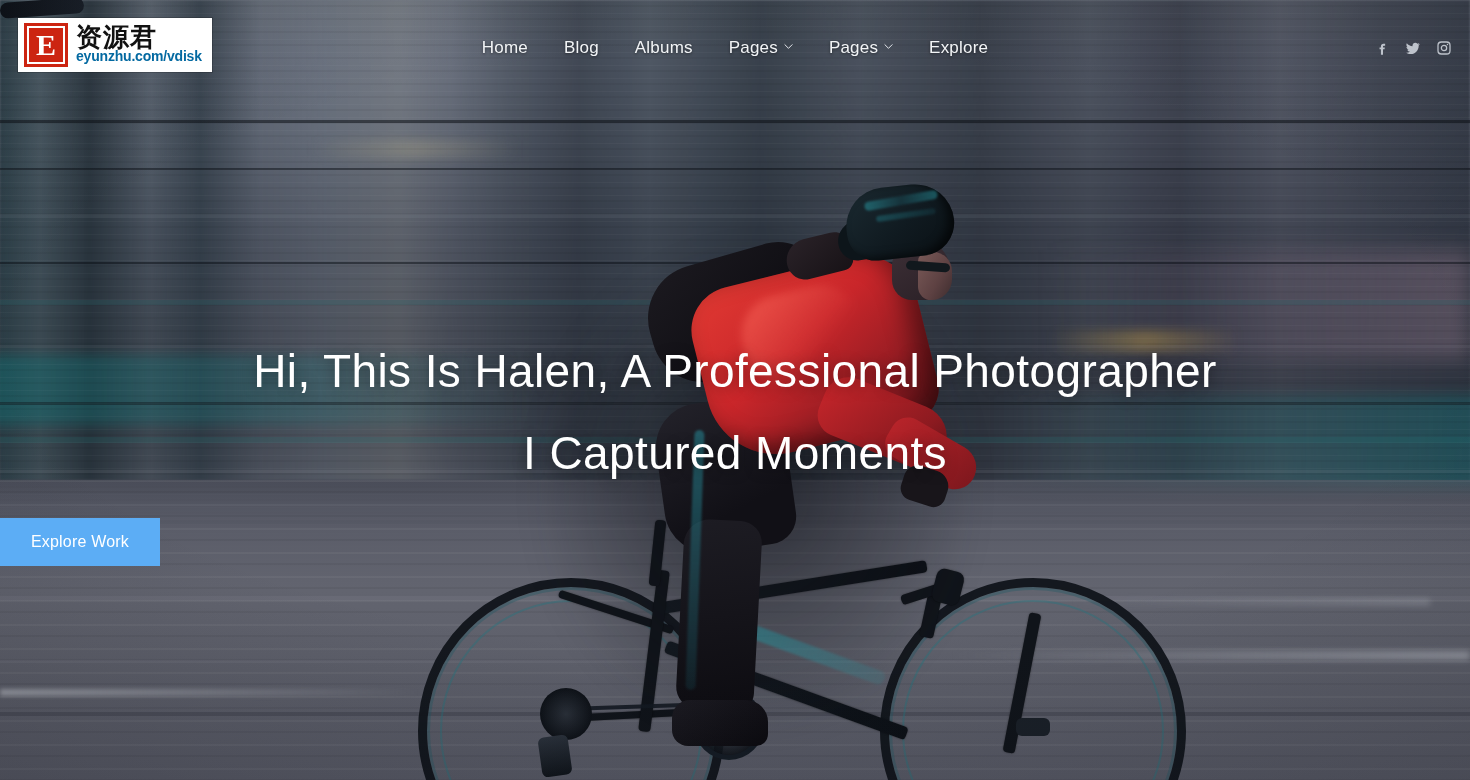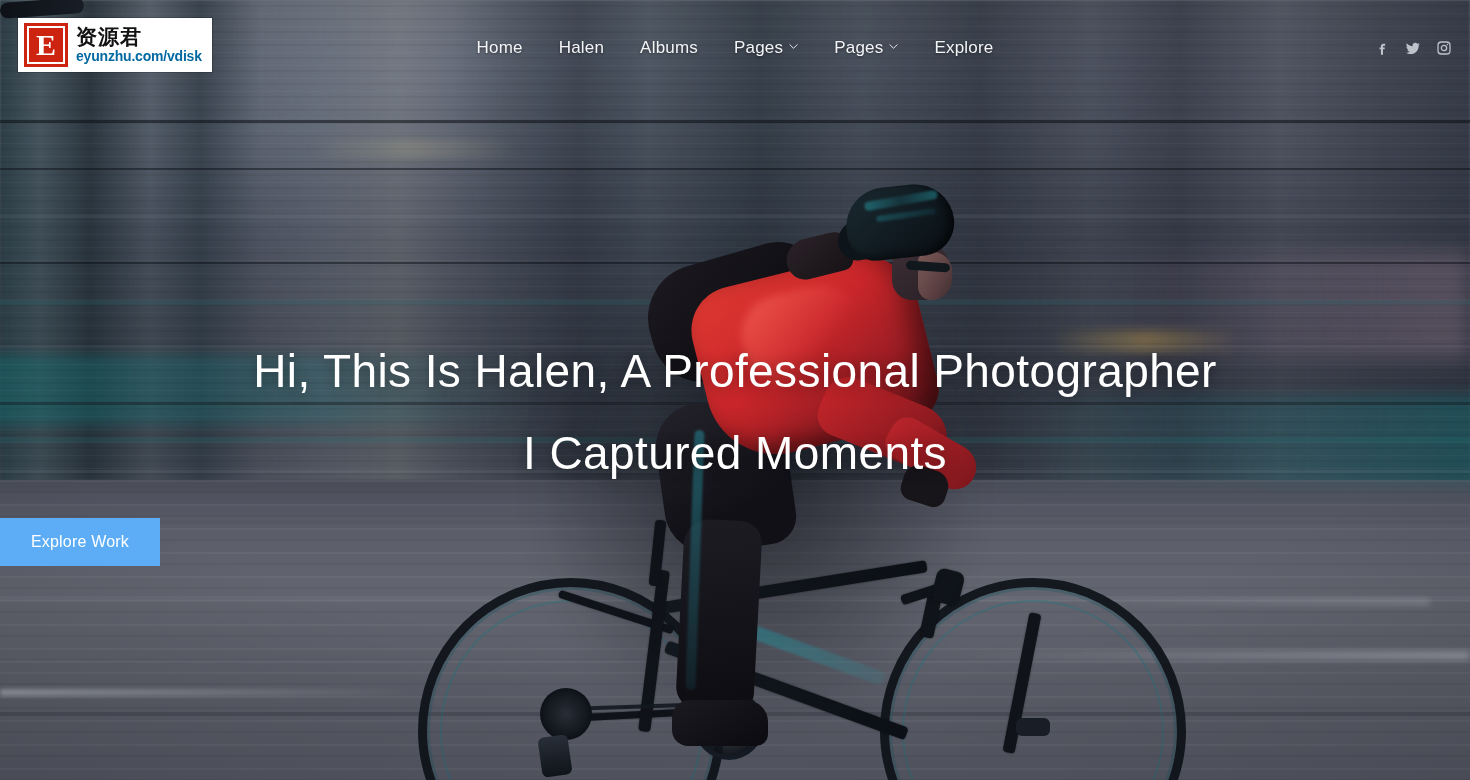--- a/index.html
+++ b/index.html
@@ -345,22 +345,22 @@
   .logo-mark-inner {
     width:100%; height:100%;
     border:2px solid #ffffff;
     display:flex; align-items:center; justify-content:center;
     color:#ffffff;
     font-family:"Liberation Serif", serif;
     font-weight:bold; font-size:30px; line-height:1;
   }
   .logo-text { margin-left:8px; display:flex; flex-direction:column; justify-content:center; }
   .logo-cn {
-    color:#111; font-size:21px; line-height:22px;
-    font-family:Liberation Serif, serif; letter-spacing:1px; font-weight:600;
+    color:#111; font-size:26px; line-height:22px;
+    font-family:Liberation Sans, sans-serif; letter-spacing:1px; font-weight:600;
   }
   .logo-url {
     color:#0369a1; font-size:14px; line-height:16px; font-weight:bold;
     font-family:"Liberation Sans", sans-serif; letter-spacing:-.2px;
   }
 
   .nav {
     position:absolute; left:0; right:0; top:0; height:96px;
     display:flex; align-items:center; justify-content:center;
     gap:36px;
@@ -510,21 +510,21 @@
         <div class="logo-cn">资源君</div>
         <div class="logo-url">eyunzhu.com/vdisk</div>
       </div>
     </div>
 
     <nav class="nav">
       <div class="nav-item">
         <span>Home</span>
       </div>
       <div class="nav-item">
-        <span>Halen</span>
+        <span>Blog</span>
       </div>
       <div class="nav-item">
         <span>Albums</span>
       </div>
       <div class="nav-item">
         <span>Pages</span>
         <span class="chev">
           <svg width="9" height="9" viewBox="0 0 10 10">
               <path d="M1 3 L5 7 L9 3" fill="none" stroke="#e6e9ee" stroke-width="1.1" stroke-linecap="round"></path>
             </svg>

